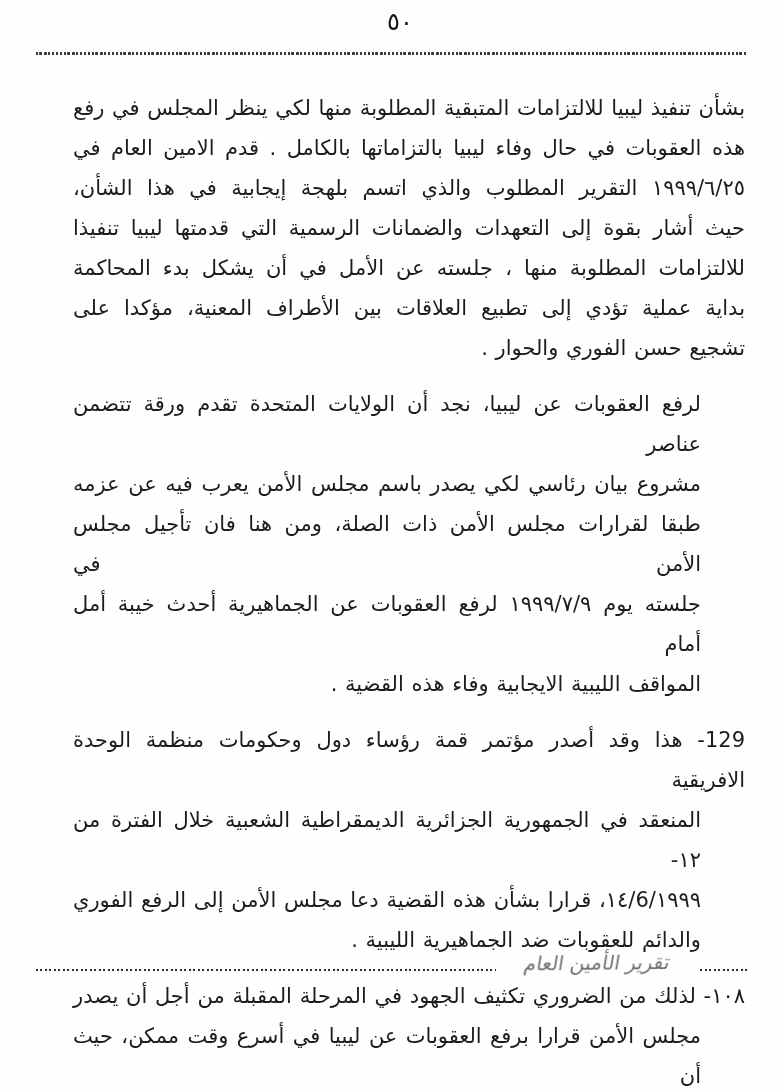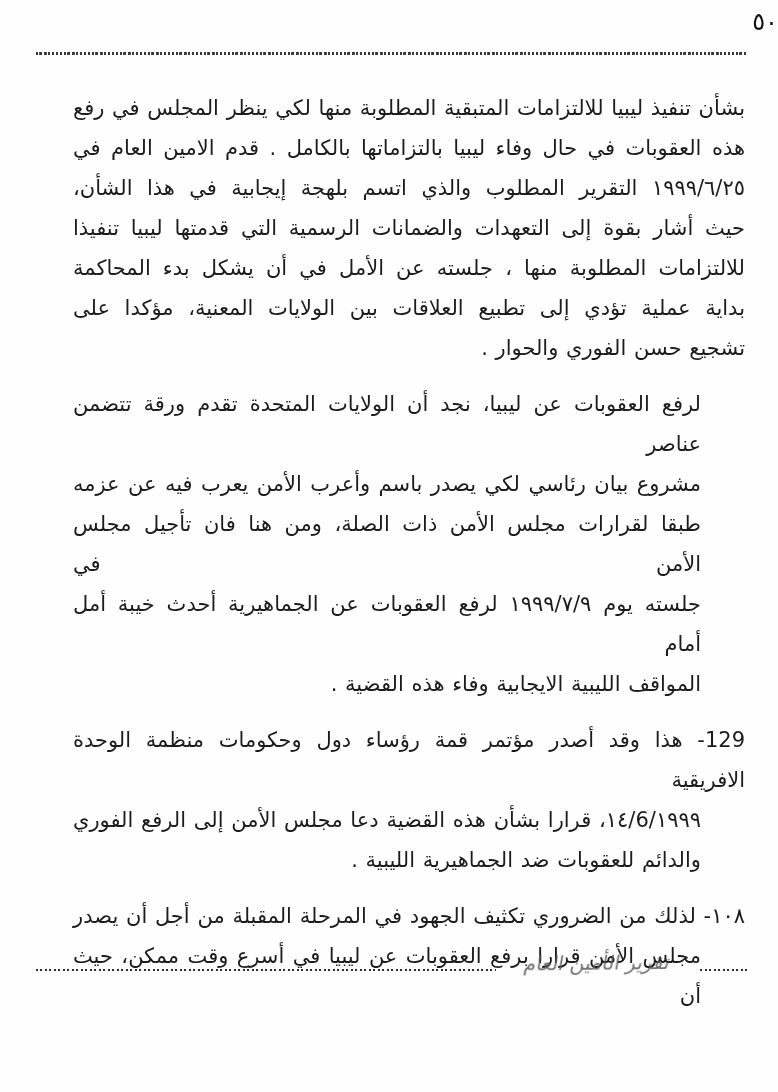--- a/index.html
+++ b/index.html
@@ -11,21 +11,21 @@
     background: #fefefe;
     overflow: hidden;
     font-family: "DejaVu Sans", "Liberation Sans", sans-serif;
     color: #1c1c1c;
   }
   .page-number {
     position: absolute;
     top: 8px;
     left: 0;
     right: 0;
-    text-align: right;
+    text-align: center;
     padding-left: 22px;
     font-size: 24px;
     letter-spacing: 2px;
     color: #111;
   }
   .rule {
     position: absolute;
     height: 2px;
     background-image: repeating-linear-gradient(
       90deg,
@@ -86,34 +86,35 @@
   <div class="rule rough top-rule"></div>
 
   <div class="body-text">
 
     <div class="para">
       <div class="line">بشأن تنفيذ ليبيا للالتزامات المتبقية المطلوبة منها لكي ينظر المجلس في رفع</div>
       <div class="line">هذه العقوبات في حال وفاء ليبيا بالتزاماتها بالكامل . قدم الامين العام في</div>
       <div class="line">١٩٩٩/٦/٢٥ التقرير المطلوب والذي اتسم بلهجة إيجابية في هذا الشأن،</div>
       <div class="line">حيث أشار بقوة إلى التعهدات والضمانات الرسمية التي قدمتها ليبيا تنفيذا</div>
       <div class="line">للالتزامات المطلوبة منها ، جلسته عن الأمل في أن يشكل بدء المحاكمة</div>
-      <div class="line">بداية عملية تؤدي إلى تطبيع العلاقات بين الولايات المعنية، مؤكدا على</div>
+      <div class="line">بداية عملية تؤدي إلى تطبيع العلاقات بين الأطراف المعنية، مؤكدا على</div>
       <div class="line last">تشجيع حسن الفوري والحوار .</div>
     </div>
 
     <div class="para hang">
       <div class="line cont">لرفع العقوبات عن ليبيا، نجد أن الولايات المتحدة تقدم ورقة تتضمن عناصر</div>
-      <div class="line cont">مشروع بيان رئاسي لكي يصدر باسم وأعرب الأمن يعرب فيه عن عزمه</div>
+      <div class="line cont">مشروع بيان رئاسي لكي يصدر باسم مجلس الأمن يعرب فيه عن عزمه</div>
       <div class="line cont">طبقا لقرارات مجلس الأمن ذات الصلة، ومن هنا فان تأجيل مجلس الأمن في</div>
       <div class="line cont">جلسته يوم ١٩٩٩/٧/٩ لرفع العقوبات عن الجماهيرية أحدث خيبة أمل أمام</div>
       <div class="line cont last">المواقف الليبية الايجابية وفاء هذه القضية .</div>
     </div>
 
     <div class="para hang">
       <div class="line">129- هذا وقد أصدر مؤتمر قمة رؤساء دول وحكومات منظمة الوحدة الافريقية</div>
+      <div class="line cont">المنعقد في الجمهورية الجزائرية الديمقراطية الشعبية خلال الفترة من ١٢-</div>
       <div class="line cont">١٩٩٩/6/١٤، قرارا بشأن هذه القضية دعا مجلس الأمن إلى الرفع الفوري</div>
       <div class="line cont last">والدائم للعقوبات ضد الجماهيرية الليبية .</div>
     </div>
 
     <div class="para hang">
       <div class="line">١٠٨- لذلك من الضروري تكثيف الجهود في المرحلة المقبلة من أجل أن يصدر</div>
       <div class="line cont">مجلس الأمن قرارا برفع العقوبات عن ليبيا في أسرع وقت ممكن، حيث أن</div>
     </div>
 
   </div>

